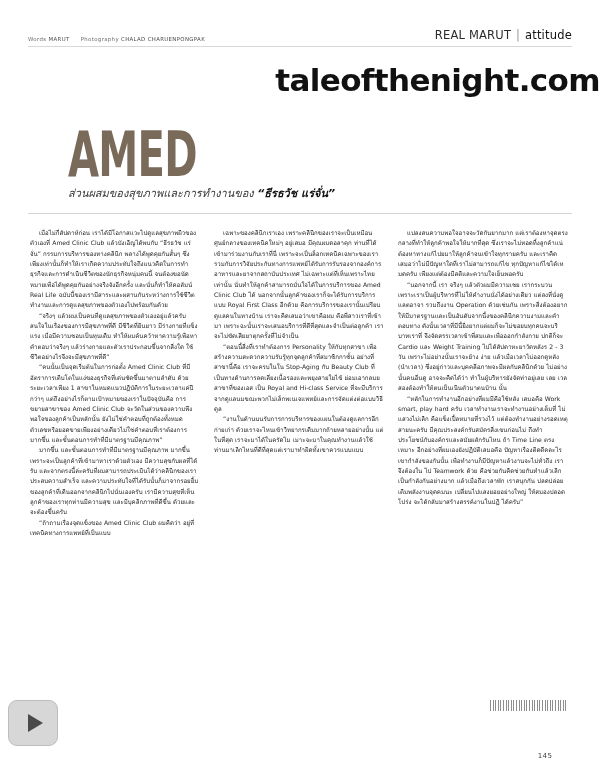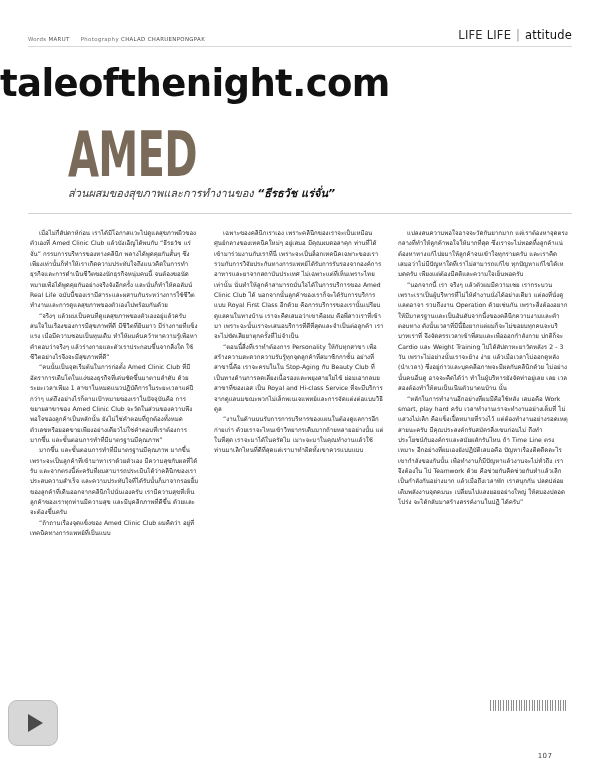--- a/index.html
+++ b/index.html
@@ -61,22 +61,22 @@
     height: 1px;
     background: #d8d8d8;
   }
 
   
   .watermark {
     position: absolute;
     left: 0;
     right: 0;
     top: 62px;
-    text-align: left;
-    font-size: 37px;
+    text-align: right;
+    font-size: 31px;
     font-weight: bold;
     color: #111111;
     letter-spacing: -0.6px;
   }
 
   
   .masthead {
     position: absolute;
     left: 68px;
     top: 126px;
@@ -187,21 +187,21 @@
 
   <div class="runhead">
     <div class="credits">
       <span class="lbl">Words</span>
       <span>MARUT</span>
       <span class="sep"></span>
       <span class="lbl">Photography</span>
       <span>CHALAD CHARUENPONGPAK</span>
     </div>
     <div class="section-tag">
-      <span>LIFE LIFE</span>
+      <span>REAL MARUT</span>
       <span class="bar">|</span>
       <span class="bold">attitude</span>
     </div>
   </div>
 
   <div class="rule-top"></div>
 
   <div class="watermark">taleofthenight.com</div>
 
   <div class="masthead">
@@ -232,15 +232,15 @@
       <p>“หลักในการทำงานอีกอย่างที่ผมมีคือใช้หลัง เสมอคือ Work smart, play hard ครับ เวลาทำงานเราจะทำงานอย่างเต็มที่ ไม่แสวงไม่เลิก คือแข็งเปิ้ลหมายที่รวงไว้ แต่ต้องทำงานอย่างรอดเหตุสายนะครับ มีคุณประสงค์กรับสมัครสิ่งเขนก่อนไม่ ถึงทำ ประโยชน์กับองค์กรและสมัยผลักรันไหน ถ้า Time Line ตรงเหมาะ อีกอย่างที่ผมเองยังปฏิบัติเสมอคือ ปัญหาเรื่องติดดีคละไรเขากำลังของกันนั้น เพื่อทำงานก็มีปัญหาแล้วงานจะไม่ทั่วถึง เราจึงต้องใน ไป Teamwork ด้วย คือช่วยกันคิดช่วยกันทำแล้วเลิกเป็นกำลังกันอย่างมาก แล้วเมื่อถึงเวลาพัก เราสนุกกัน ปลดปล่อย เติมพลังงานจุดคมนะ เปลี่ยนไปแสงยอยอย่างใหญ่ ให้สมองปลอดโปร่ง จะได้กลับมาสร้างสรรค์งานในปฏิ ได้ครับ”</p>
     </div>
   </div>
 
   <div class="playbtn">
     <div class="tri"></div>
   </div>
 
   <div class="barcode"></div>
 
-  <div class="folio">107</div>
+  <div class="folio">145</div>
 
 </div>
 
 </body></html>

